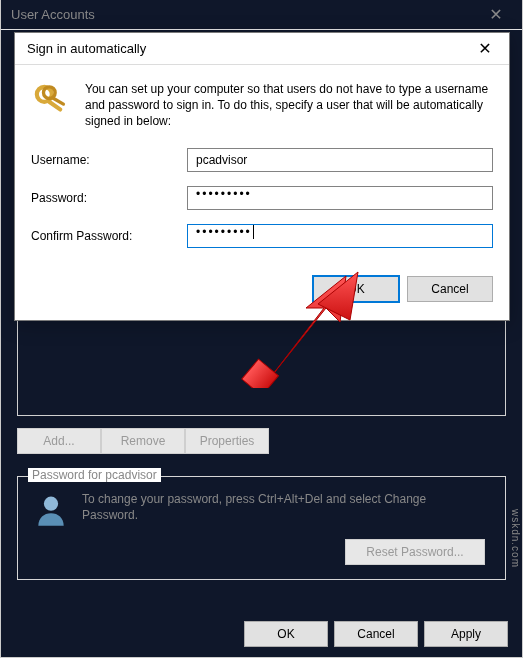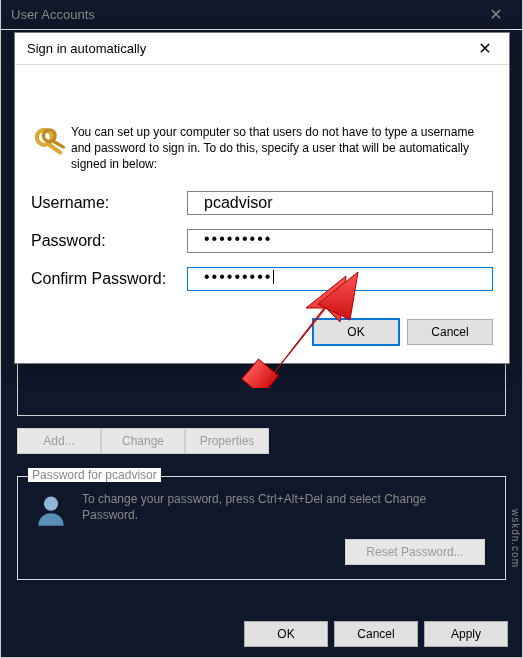--- a/index.html
+++ b/index.html
@@ -118,39 +118,39 @@
       padding: 0 4px 0 12px;
       border-bottom: 1px solid #dcdcdc;
     }
     .modal-title { font-size: 13px; }
     .modal-close {
       width: 40px; height: 28px;
       display: flex; align-items: center; justify-content: center;
       font-size: 16px;
     }
     .modal-body { padding: 16px 16px 18px 16px; }
-    .intro-row { display: flex; margin-bottom: 18px; margin-top: 43px; }
+    .intro-row { display: flex; gap: 14px; margin-bottom: 18px; }
     .key-icon { width: 40px; height: 40px; flex-shrink: 0; }
     .intro-text { font-size: 12px; line-height: 1.35; }
     .form-row {
       display: flex;
       align-items: center;
       margin-bottom: 14px;
     }
     .form-label {
       width: 156px;
-      font-size: 16px;
+      font-size: 12px;
     }
     .form-input {
       flex: 1;
       height: 24px;
       border: 1px solid #828282;
       font-family: inherit;
-      font-size: 16px;
-      padding: 0 16px;
+      font-size: 12px;
+      padding: 0 8px;
       background: #fff;
     }
     .form-input.focus {
       border: 1px solid #0078d7;
       outline: 1px solid #0078d7;
       outline-offset: -1px;
     }
     .modal-btn-row {
       display: flex;
       justify-content: flex-end;
@@ -196,21 +196,21 @@
 <div class="parent-window">
   <div class="parent-titlebar">
     <span class="parent-title">User Accounts</span>
     <span class="parent-close">✕</span>
   </div>
   <div class="parent-body">
     <div class="field-box"></div>
 
     <div class="user-buttons">
       <button class="btn disabled">Add...</button>
-      <button class="btn disabled">Change</button>
+      <button class="btn disabled">Remove</button>
       <button class="btn disabled">Properties</button>
     </div>
 
     <div class="fieldset">
       <div class="legend">Password for pcadvisor</div>
       <div class="pw-row">
         <span class="user-icon">
           <svg viewBox="0 0 48 48">
             <circle cx="24" cy="16" r="9" fill="#8fb8d8"></circle>
             <path d="M8 44c0-10 7-16 16-16s16 6 16 16" fill="#5a8fb5"></path>

